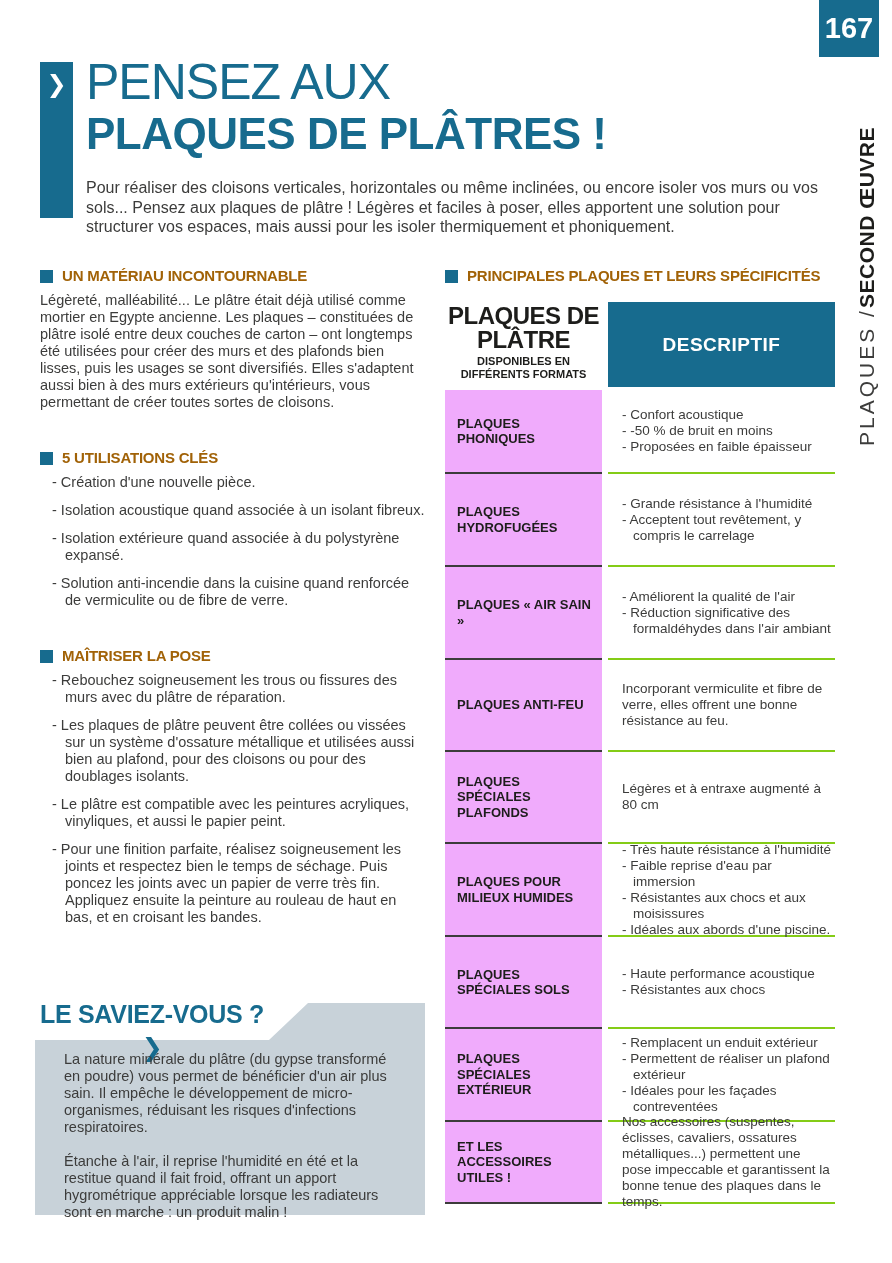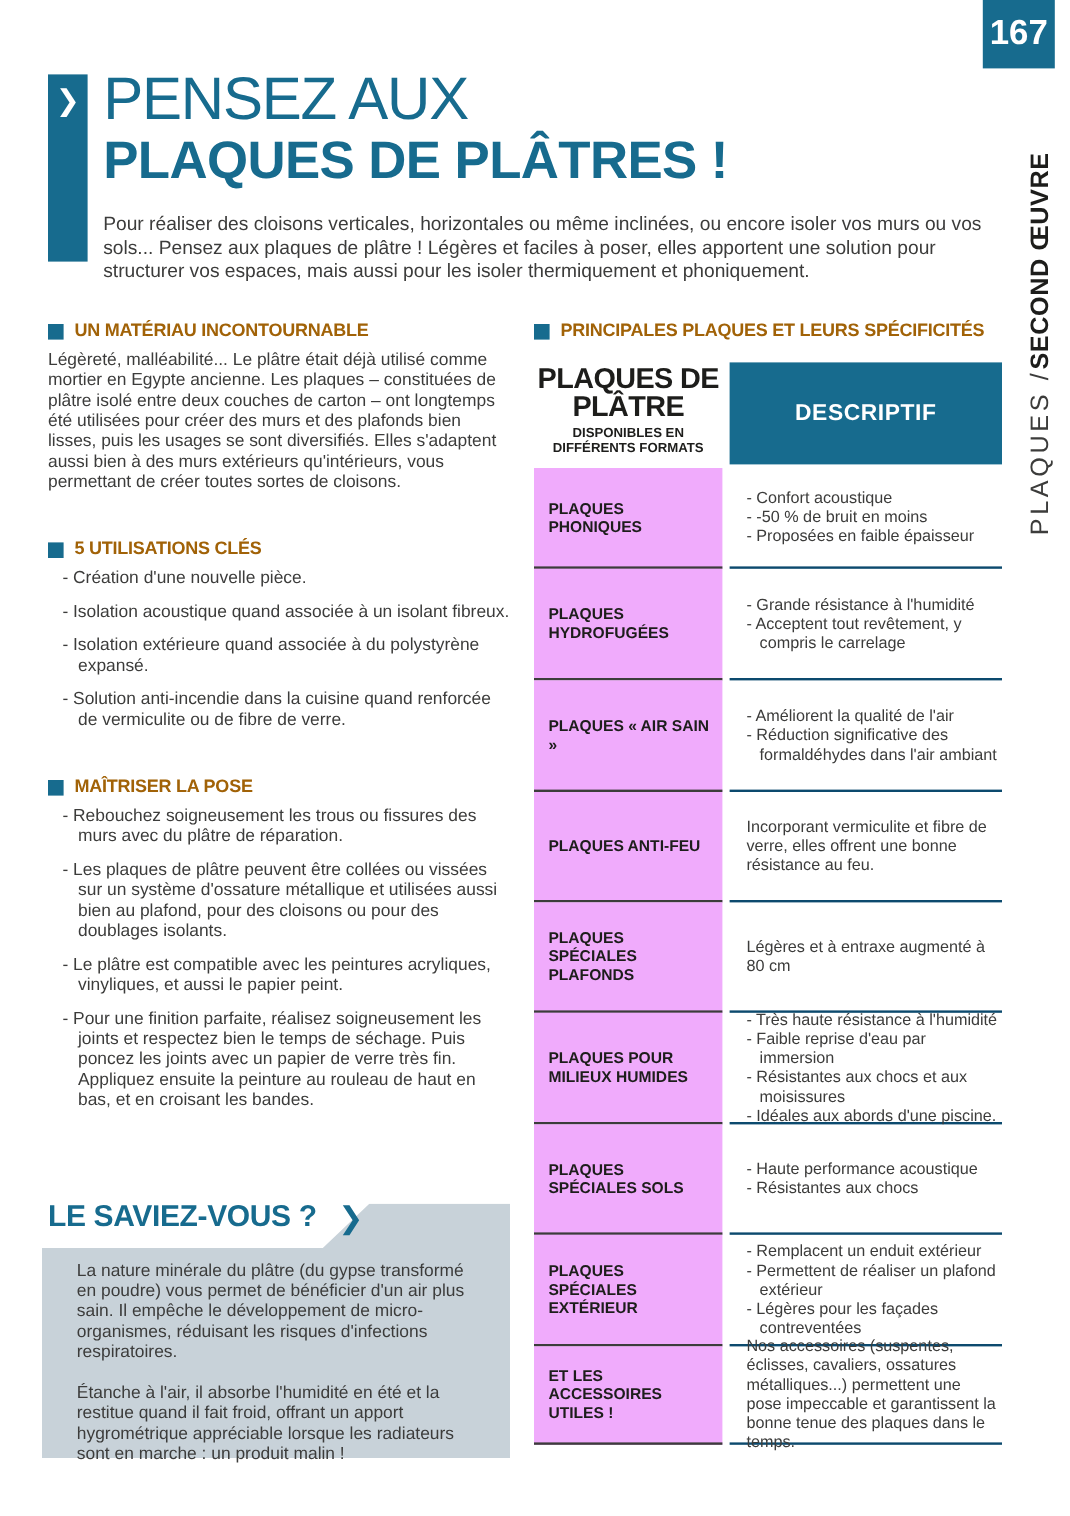--- a/index.html
+++ b/index.html
@@ -55,21 +55,21 @@
   .list-item { font-size:14.5px; line-height:17px; margin:0 0 11px 12px; padding-left:13px; text-indent:-13px; }
   .list-item:last-child { margin-bottom:0; }
   
   .dyk-box {
     position:absolute; left:35px; top:1003px; width:390px; height:212px;
     background:#c8d2d9;
     clip-path:polygon(70% 0, 100% 0, 100% 100%, 0 100%, 0 17.5%, 60% 17.5%);
   }
   .dyk-title {
     position:absolute; left:40px; top:1000px; font-size:25px; font-weight:bold;
-    color:#176b8e; letter-spacing:-0.3px; display:flex; align-items:center; gap:18px;
+    color:#176b8e; letter-spacing:-0.3px; display:flex; align-items:center; gap:4px;flex-direction:column;
   }
   .dyk-title .chev { color:#176b8e; font-size:25px; }
   .dyk-text { position:absolute; left:64px; top:1051px; width:332px; font-size:14.5px; line-height:17px; }
   .dyk-text p { margin:0 0 17px 0; }
   
   .right-col { position:absolute; left:445px; top:267px; width:390px; }
   .table-header { display:flex; height:85px; margin:17px 0 3px 0;text-align:center; }
   .th-left { width:157px; box-sizing:border-box; padding-top:2px; }
   .th-title { font-size:24px; line-height:24px; font-weight:bold; color:#1d1d1b; letter-spacing:-0.5px; }
   .th-sub { font-size:11px; line-height:12.5px; font-weight:bold; color:#1d1d1b; margin-top:3px; }
@@ -87,21 +87,21 @@
   .t-body .t-row:nth-child(8) { height:93px; }
   .t-body .t-row:nth-child(9) { height:82px; }
   .cell-label {
     width:157px; box-sizing:border-box; background:#f0abfc;
     border-bottom:2px solid #3c3c3b;
     display:flex; flex-direction:column; justify-content:center;
     padding:0 8px 0 12px; font-weight:bold; font-size:13px; line-height:15.5px; color:#1d1d1b;
   }
   .cell-gap { width:6px; }
   .cell-desc {
-    flex:1; box-sizing:border-box; border-bottom:2px solid #0c4a6e;
+    flex:1; box-sizing:border-box; border-bottom:2px solid #84cc16;
     display:flex; flex-direction:column; justify-content:center;
     padding:6px 2px 6px 14px; font-size:13.5px; line-height:16px; color:#3c3c3b;
   }
   .desc-line.hang { padding-left:11px; text-indent:-11px; }
 </style>
 </head>
 <body>
 
 <div class="page-num-box">167</div>
 <div class="vertical-label">
@@ -146,21 +146,21 @@
     </div>
   </div>
 
 <div class="dyk-box"></div>
 <div class="dyk-title">
   <span>LE SAVIEZ-VOUS ?</span>
   <span class="chev">❯</span>
 </div>
 <div class="dyk-text">
     <p>La nature minérale du plâtre (du gypse transformé en poudre) vous permet de bénéficier d'un air plus sain. Il empêche le développement de micro-organismes, réduisant les risques d'infections respiratoires.</p>
-    <p>Étanche à l'air, il absorbe l'humidité en été et la restitue quand il fait froid, offrant un apport hygrométrique appréciable lorsque les radiateurs sont en marche : un produit malin !</p>
+    <p>Étanche à l'air, il reprise l'humidité en été et la restitue quand il fait froid, offrant un apport hygrométrique appréciable lorsque les radiateurs sont en marche : un produit malin !</p>
   </div>
 
 <div class="right-col">
   <div class="section-heading">
     <span class="sq"></span>
     <span>PRINCIPALES PLAQUES ET LEURS SPÉCIFICITÉS</span>
   </div>
   <div class="table-header">
     <div class="th-left">
       <div class="th-title">PLAQUES DE PLÂTRE</div>
@@ -226,21 +226,21 @@
           <div class="desc-line hang">- Haute performance acoustique</div>
           <div class="desc-line hang">- Résistantes aux chocs</div>
         </div>
       </div>
       <div class="t-row">
         <div class="cell-label">PLAQUES SPÉCIALES EXTÉRIEUR</div>
         <div class="cell-gap"></div>
         <div class="cell-desc">
           <div class="desc-line hang">- Remplacent un enduit extérieur</div>
           <div class="desc-line hang">- Permettent de réaliser un plafond extérieur</div>
-          <div class="desc-line hang">- Légères pour les façades contreventées</div>
+          <div class="desc-line hang">- Idéales pour les façades contreventées</div>
         </div>
       </div>
       <div class="t-row">
         <div class="cell-label">ET LES ACCESSOIRES UTILES !</div>
         <div class="cell-gap"></div>
         <div class="cell-desc">
           <div class="desc-line">Nos accessoires (suspentes, éclisses, cavaliers, ossatures métalliques...) permettent une pose impeccable et garantissent la bonne tenue des plaques dans le temps.</div>
         </div>
       </div>
     </div>

